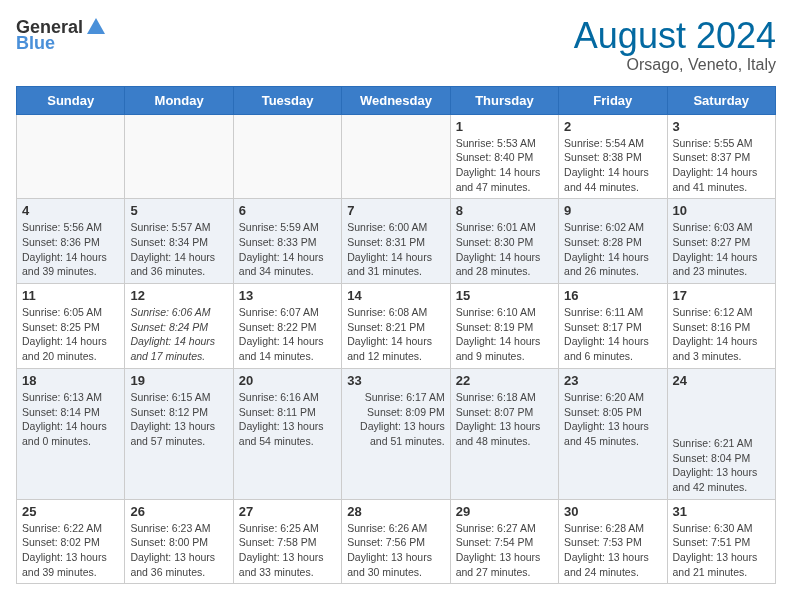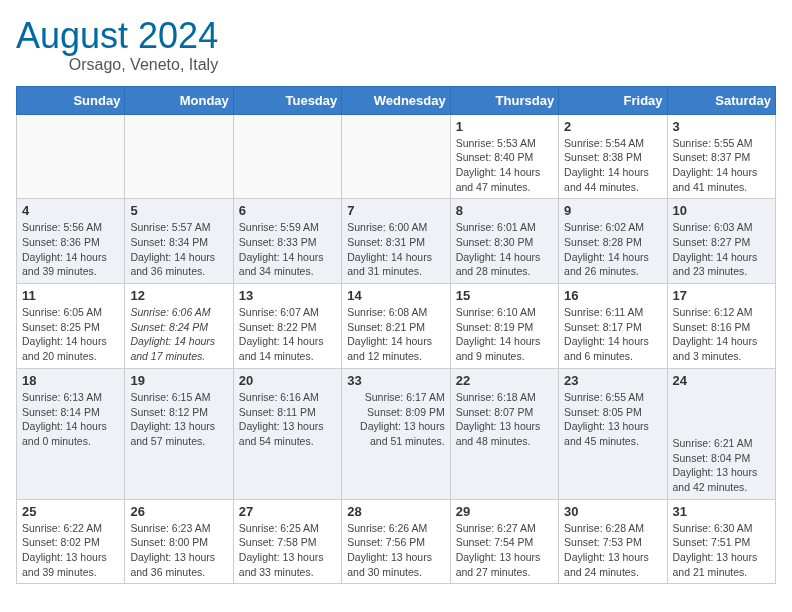--- a/index.html
+++ b/index.html
@@ -49,21 +49,21 @@
     table {
       width: 100%;
       border-collapse: collapse;
     }
     th {
       background-color: #3a7dc9;
       color: white;
       font-size: 13px;
       font-weight: bold;
       padding: 6px 4px;
-      text-align: right;
+      text-align: center;
       border: 1px solid #2a6db9;
     }
     td {
       border: 1px solid #ccc;
       vertical-align: top;
       padding: 4px 5px;
       width: calc(100% / 7);
       min-height: 80px;
       font-size: 11px;
       background: #fff;
@@ -84,20 +84,31 @@
       font-size: 10.5px;
     }
     .row-shade td {
       background: #eef2f7;
     }
   </style>
 </head>
 <body>
 
 <div class="header">
+  <div class="logo">
+    <div style="display:flex;flex-direction:column;align-items:flex-start;">
+      <div style="display:flex;align-items:center;gap:2px;">
+        <span class="logo-text-general">General</span>
+        <svg width="22" height="22" viewBox="0 0 22 22">
+          <polygon points="11,2 20,18 2,18" fill="#4a90d9"></polygon>
+        </svg>
+      </div>
+      <span class="logo-text-blue" style="margin-top:-4px;">Blue</span>
+    </div>
+  </div>
   <div class="title-area">
     <div class="month-title">August 2024</div>
     <div class="location">Orsago, Veneto, Italy</div>
   </div>
 </div>
 
 <table>
   <thead>
     <tr>
     <th>Sunday</th>
@@ -270,21 +281,21 @@
         </td>
         <td>
           <span class="day-number">22</span>
           <div class="day-info" style="white-space: pre-line;">Sunrise: 6:18 AM
 Sunset: 8:07 PM
 Daylight: 13 hours
 and 48 minutes.</div>
         </td>
         <td>
           <span class="day-number">23</span>
-          <div class="day-info" style="white-space: pre-line;">Sunrise: 6:55 AM
+          <div class="day-info" style="white-space: pre-line;">Sunrise: 6:20 AM
 Sunset: 8:05 PM
 Daylight: 13 hours
 and 45 minutes.</div>
         </td>
         <td>
           <span class="day-number">24</span>
           <div class="day-info" style="white-space: pre-line; margin-top: 48px;">Sunrise: 6:21 AM
 Sunset: 8:04 PM
 Daylight: 13 hours
 and 42 minutes.</div>

